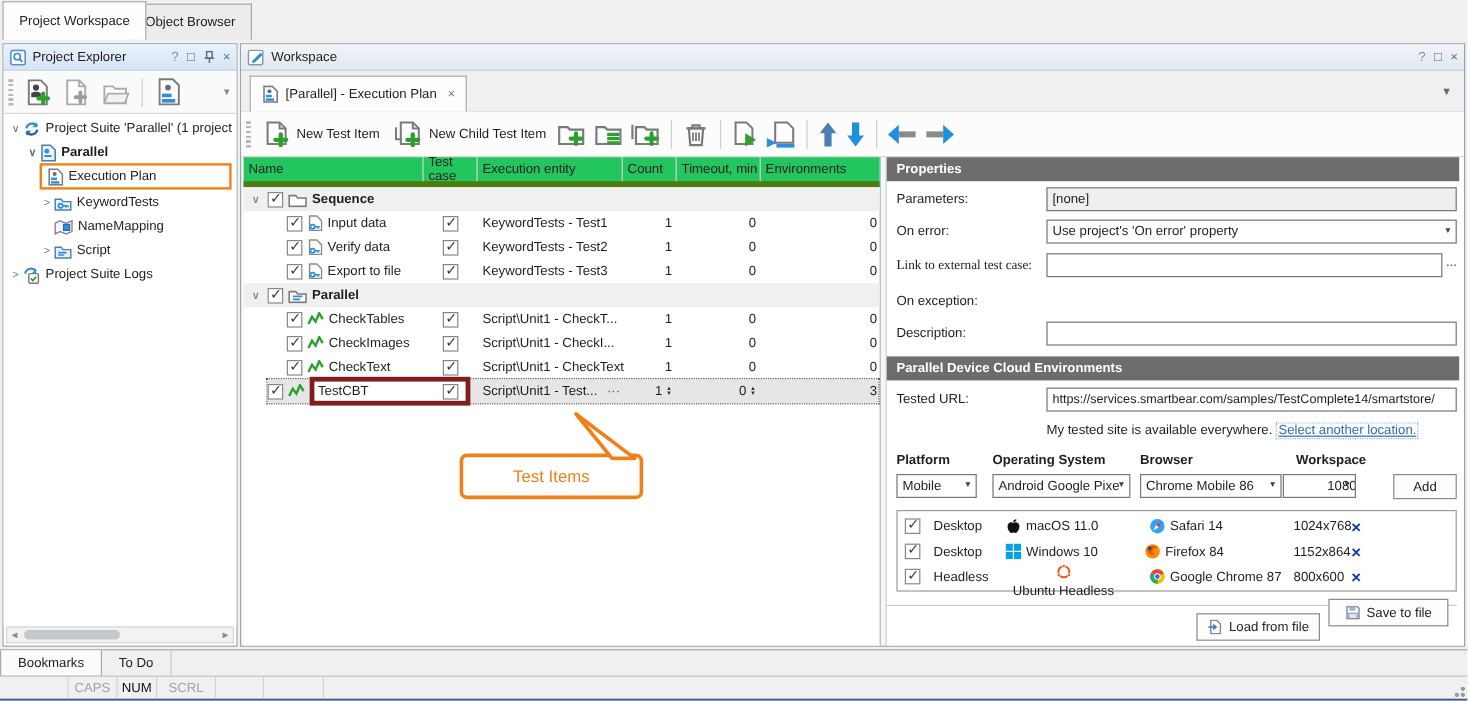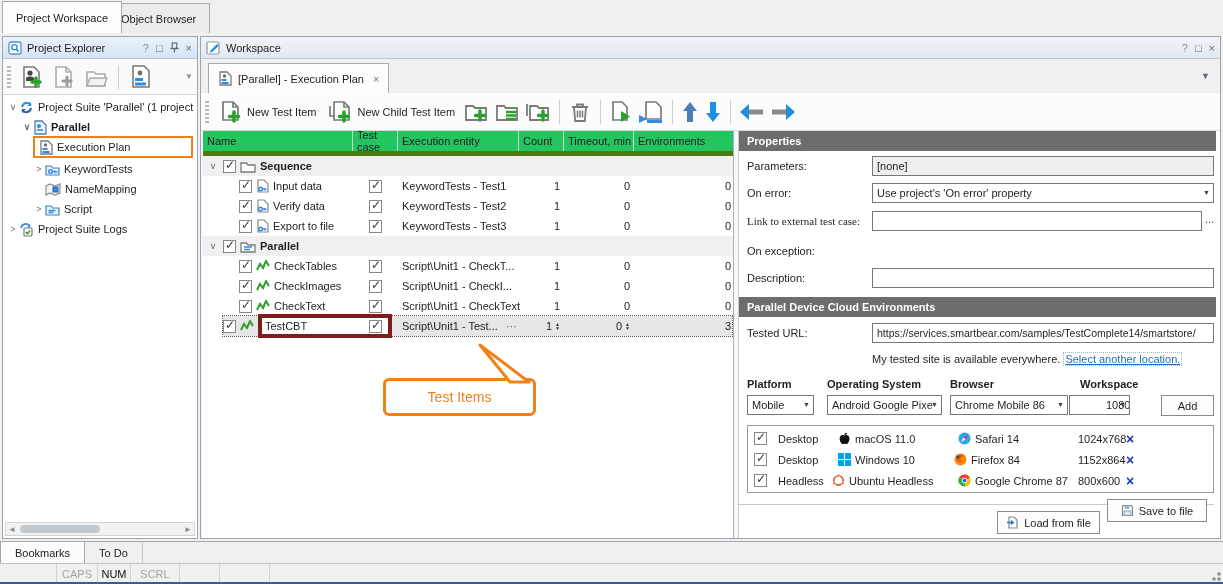--- a/index.html
+++ b/index.html
@@ -620,21 +620,21 @@
             <span>Firefox 84</span>
           </span>
           <span class="ecell" style="left:330px;">1152x864</span>
           <span class="ecell bluex" style="left:378px;">×</span>
         </div>
         <div class="envrow">
           <span class="ecell" style="left:6px;">
               <span class="cb on"></span>
             </span>
           <span class="ecell" style="left:30px;">Headless</span>
-          <span class="ecell" style="left:84px;">
+          <span class="ecell" style="left:96px;flex-direction:column;">
             <svg width="13" height="13" viewBox="0 0 13 13">
                 <circle cx="6.5" cy="6.5" r="4.6" fill="none" stroke="#e95420" stroke-width="1.7"></circle>
                 <circle cx="6.5" cy="1.6" r="1.4" fill="#e95420" stroke="#fff" stroke-width=".7"></circle>
                 <circle cx="2.2" cy="9.2" r="1.4" fill="#e95420" stroke="#fff" stroke-width=".7"></circle>
                 <circle cx="10.8" cy="9.2" r="1.4" fill="#e95420" stroke="#fff" stroke-width=".7"></circle>
               </svg>
             <span>Ubuntu Headless</span>
           </span>
           <span class="ecell" style="left:210px;">
             <svg width="13" height="13" viewBox="0 0 13 13">

